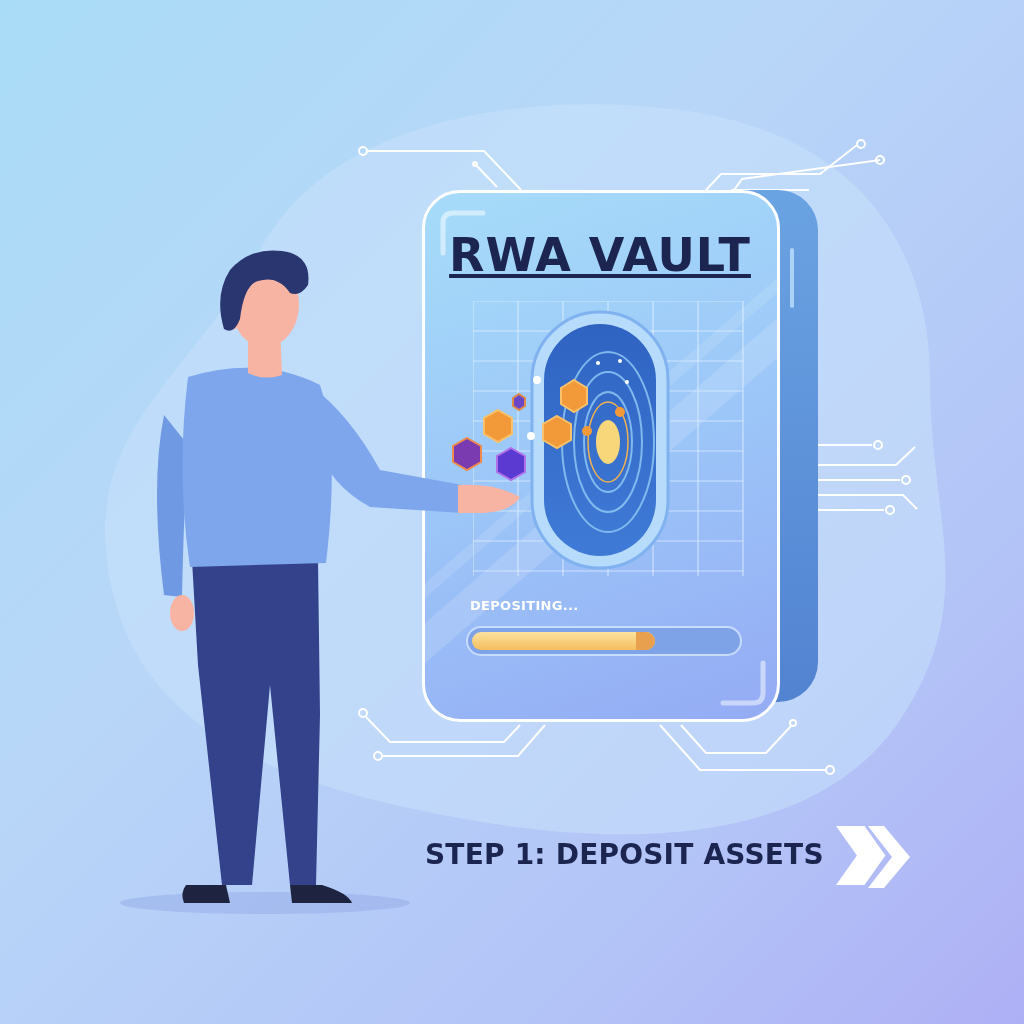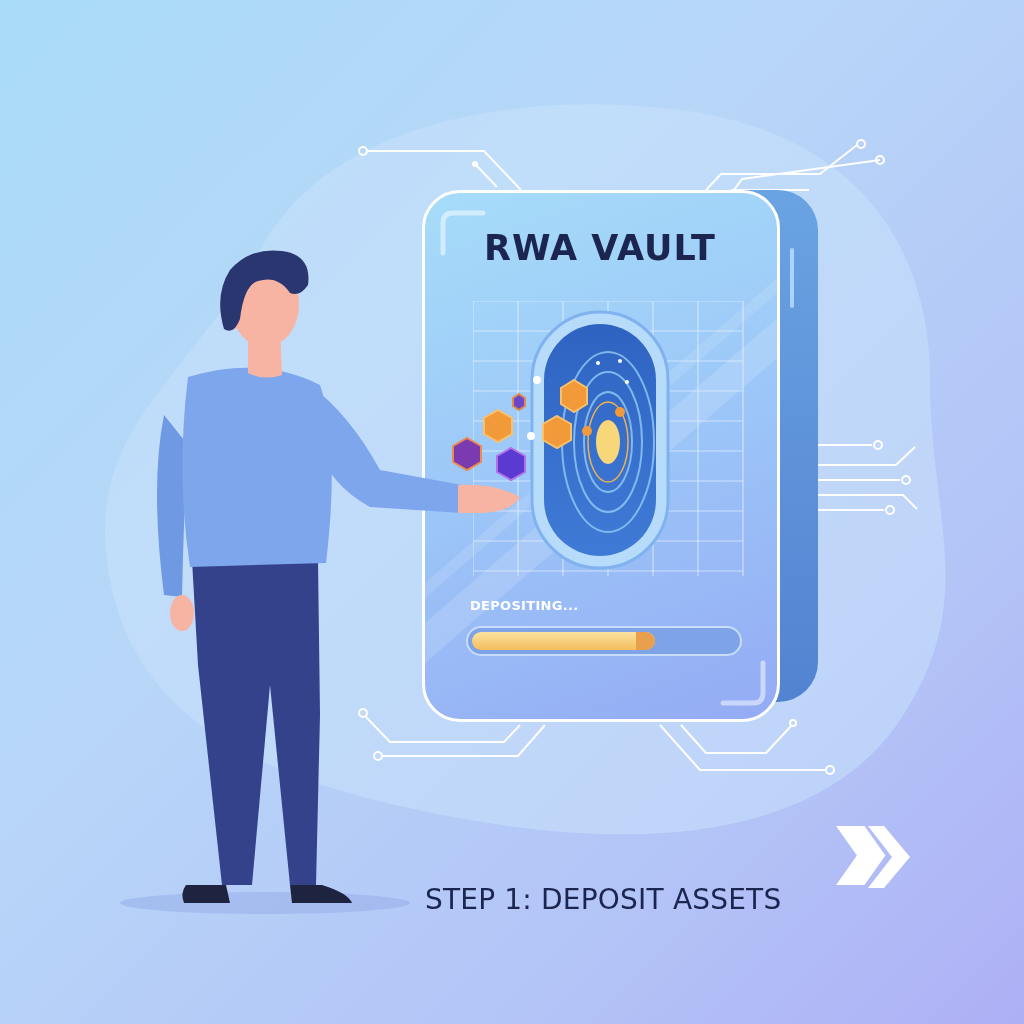--- a/index.html
+++ b/index.html
@@ -2,25 +2,25 @@
 <html><head>
 <meta charset="utf-8">
 <style>
   html,body{margin:0;padding:0;}
   body{width:1024px;height:1024px;overflow:hidden;position:relative;
     background:linear-gradient(135deg,#a9dcf7 0%,#b8d6f8 40%,#b3c4f7 75%,#aeb0f5 100%);
     font-family:"Liberation Sans",sans-serif;}
   .abs{position:absolute;}
   svg{display:block;}
   .title{position:absolute;left:420px;top:228px;width:360px;text-align:center;
-    font-family:"DejaVu Sans",sans-serif;font-weight:bold;font-size:35px;color:#1b2550;letter-spacing:1px;}
+    font-family:"DejaVu Sans",sans-serif;font-weight:bold;font-size:46px;color:#1b2550;letter-spacing:1px;text-decoration:underline;}
   .status{position:absolute;left:470px;top:598px;width:210px;text-align:left;
     font-family:"DejaVu Sans",sans-serif;font-weight:bold;font-size:13px;color:#ffffff;letter-spacing:0.3px;}
   .step{position:absolute;left:425px;top:838px;
-    font-family:"DejaVu Sans",sans-serif;font-weight:normal;font-size:28px;color:#1b2550;letter-spacing:0.2px;white-space:nowrap;margin-top:45px;}
+    font-family:"DejaVu Sans",sans-serif;font-weight:bold;font-size:28px;color:#1b2550;letter-spacing:0.2px;white-space:nowrap;}
 </style>
 </head>
 <body>
 
 <svg class="abs" style="left:0;top:0" width="1024" height="1024">
   <path d="M260,250 C330,120 520,90 680,110 C840,130 930,230 930,380 C930,520 980,600 900,720 C820,840 640,850 470,820 C300,790 140,740 110,580 C80,430 190,380 260,250 Z" fill="#c9e2fb" opacity="0.55"></path>
   <ellipse cx="265" cy="903" rx="145" ry="11" fill="#98aeea" opacity="0.55"></ellipse>
 </svg>
 
 <svg class="abs" style="left:0;top:0" width="1024" height="1024">

